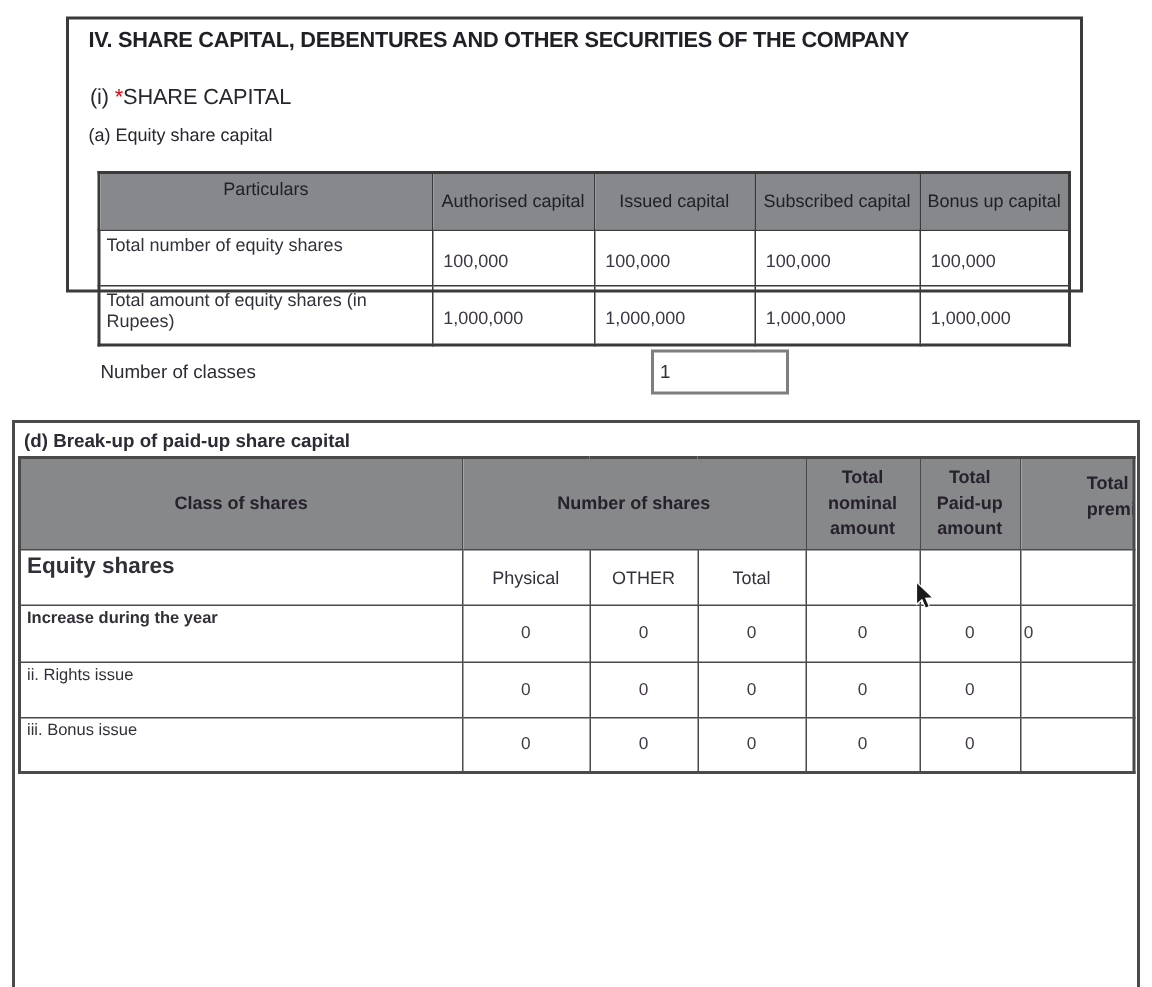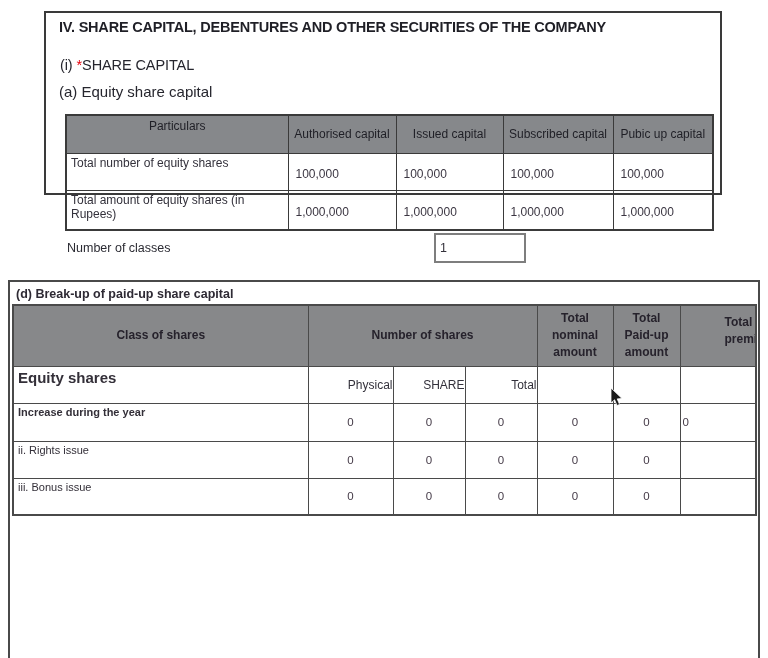--- a/index.html
+++ b/index.html
@@ -17,21 +17,21 @@
     font-size:14.5px; font-weight:bold; color:#1f1f26; letter-spacing:-0.2px;
     white-space:nowrap;
   }
   .sub-heading {
     position:absolute; left:14px; top:44px;
     font-size:14.5px; color:#26262e; letter-spacing:-0.1px;
   }
   .sub-heading .req { color:#e8000d; }
   .sub-item {
     position:absolute; left:13px; top:70px;
-    font-size:15px; color:#26262e;
+    font-size:12px; color:#26262e;
   }
 
   table { border-collapse:collapse; table-layout:fixed; }
 
   .equity-table {
     position:absolute; left:19px; top:101px; width:647px;
     border:2px solid #3a3a3a;
     font-size:12px; color:#33313b;
   }
   .equity-table td { border:1px solid #3a3a3a; overflow:hidden; }
@@ -74,21 +74,21 @@
     background:#87888a; color:#26222c; font-weight:bold; text-align:center;
     vertical-align:middle; height:61px; padding:2px 6px; font-size:12px; line-height:1.45;
   }
   .breakup-table .hdr.premium { vertical-align:top; padding-top:8px;padding-left:44px; }
   .breakup-table .class-cell {
     vertical-align:top; text-align:left; padding:2px 4px;
   }
   .breakup-table .class-cell.big { font-size:15px; font-weight:bold; }
   .breakup-table .class-cell.bold { font-weight:bold; font-size:11px; }
   .breakup-table .class-cell.reg { font-weight:normal; font-size:11px; }
-  .breakup-table .sub-hdr { text-align:right; vertical-align:middle; font-size:12px; color:#33313b; }
+  .breakup-table .sub-hdr { text-align:center; vertical-align:middle; font-size:12px; color:#33313b; }
   .breakup-table .num {
     text-align:center; vertical-align:middle; color:#443a47; font-size:11.5px; padding:2px;
   }
   .breakup-table .num.left { text-align:left; padding-left:2px; }
   .r-equity td { height:37px; }
   .r-begin td { height:44px; }
   .r-incr td { height:38px; }
   .r-std td { height:37px; }
 
   .cursor {
@@ -114,21 +114,21 @@
           <col style="width:107px">
         <col style="width:110px">
           <col style="width:100px">
       </colgroup>
       <tbody>
           <tr>
         <td class="hdr first">Particulars</td>
         <td class="hdr">Authorised capital</td>
         <td class="hdr">Issued capital</td>
         <td class="hdr">Subscribed capital</td>
-        <td class="hdr">Pubic up capital</td>
+        <td class="hdr">Bonus up capital</td>
       </tr>
       <tr class="row-a">
         <td class="lbl">Total number of equity shares</td>
         <td class="val">100,000</td>
         <td class="val">100,000</td>
         <td class="val">100,000</td>
         <td class="val">100,000</td>
       </tr>
       <tr class="row-b">
         <td class="lbl">Total amount of equity shares (in Rupees)</td>
@@ -161,21 +161,21 @@
           <tr>
         <td class="hdr">Class of shares</td>
         <td class="hdr" colspan="3">Number of shares</td>
         <td class="hdr">Total nominal amount</td>
         <td class="hdr">Total Paid-up amount</td>
         <td class="hdr premium">Total premium</td>
       </tr>
       <tr class="r-equity">
         <td class="class-cell big">Equity shares</td>
         <td class="sub-hdr">Physical</td>
-        <td class="sub-hdr">SHARE</td>
+        <td class="sub-hdr">OTHER</td>
         <td class="sub-hdr">Total</td>
         <td class="num"></td>
         <td class="num"></td>
         <td class="num"></td>
       </tr>
 
       <tr class="r-incr">
         <td class="class-cell bold">Increase during the year</td>
         <td class="num">0</td>
         <td class="num">0</td>

